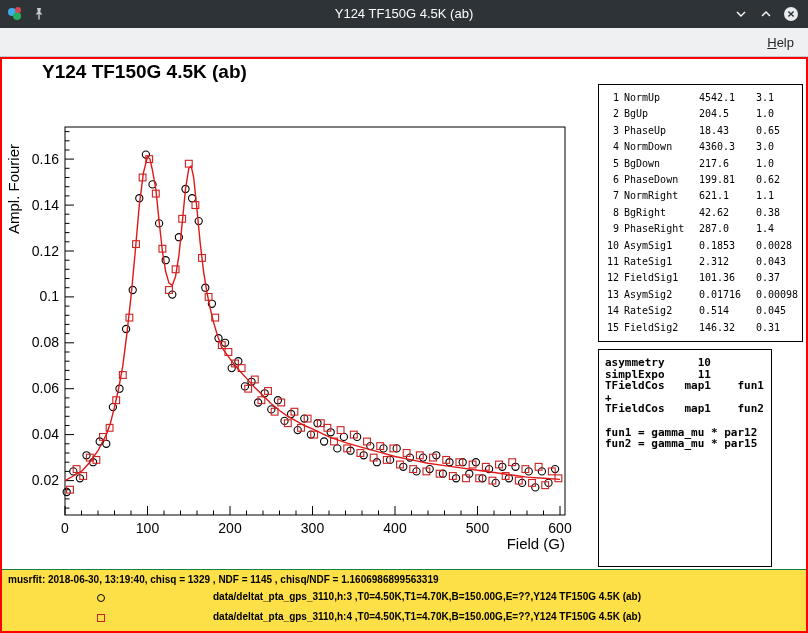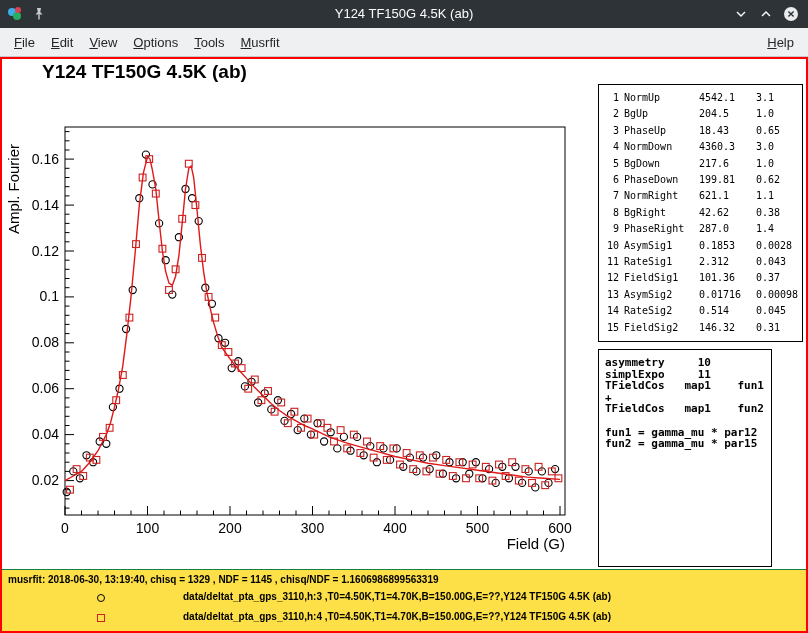--- a/index.html
+++ b/index.html
@@ -35,21 +35,21 @@
               font-family:"DejaVu Sans Mono",monospace;font-size:11px;font-weight:bold;color:#000;padding:7px 6px;overflow:hidden;}
   .theory-line{white-space:pre;line-height:11.6px;min-height:11.6px;}
 
   
   .pad-info{position:absolute;left:0;right:0;top:510px;bottom:0;background:#fde047;border-top:1px solid #15803d;}
   .fit-info{position:absolute;left:6px;top:4px;font-size:10px;font-weight:bold;color:#000;white-space:nowrap;}
   .legend-row{position:absolute;left:0;width:100%;height:16px;}
   .legend-marker{position:absolute;left:95px;top:3px;width:8px;height:8px;background:transparent;}
   .legend-marker.circle{border:1px solid #000;border-radius:50%;}
   .legend-marker.square{border:1px solid #cc2222;}
-  .legend-label{position:absolute;left:140px;width:510px;text-align:center;font-size:10px;font-weight:bold;color:#000;white-space:nowrap;}
+  .legend-label{position:absolute;left:129px;width:510px;text-align:right;font-size:10px;font-weight:bold;color:#000;white-space:nowrap;}
 </style>
 </head>
 <body>
 
 <div class="window">
 
   <div class="titlebar">
     <div class="tb-left">
       <span class="tb-btn">
         <svg width="16" height="16" viewBox="0 0 16 16">
@@ -80,28 +80,20 @@
       <span class="tb-btn">
         <svg width="16" height="16" viewBox="0 0 16 16">
           <circle cx="8" cy="8" r="7" fill="#e9ebed"></circle>
           <path d="M5.4 5.4 L10.6 10.6 M10.6 5.4 L5.4 10.6" stroke="#2e3338" stroke-width="1.4"></path>
         </svg>
       </span>
     </div>
   </div>
 
   <div class="menubar">
-    <span id="menu-left" style="display:flex;">
-        <span class="menu-item"><span class="u">F</span>ile</span>
-        <span class="menu-item"><span class="u">E</span>dit</span>
-        <span class="menu-item"><span class="u">V</span>iew</span>
-        <span class="menu-item"><span class="u">O</span>ptions</span>
-        <span class="menu-item"><span class="u">T</span>ools</span>
-        <span class="menu-item"><span class="u">M</span>usrfit</span>
-      </span>
     <span class="menu-spacer"></span>
     <span id="menu-right" style="display:flex;">
         <span class="menu-item"><span class="u">H</span>elp</span>
       </span>
   </div>
 
   <div class="canvas">
 
     <div class="pad-main">
       <div class="canvas-title">Y124 TF150G 4.5K (ab)</div>

